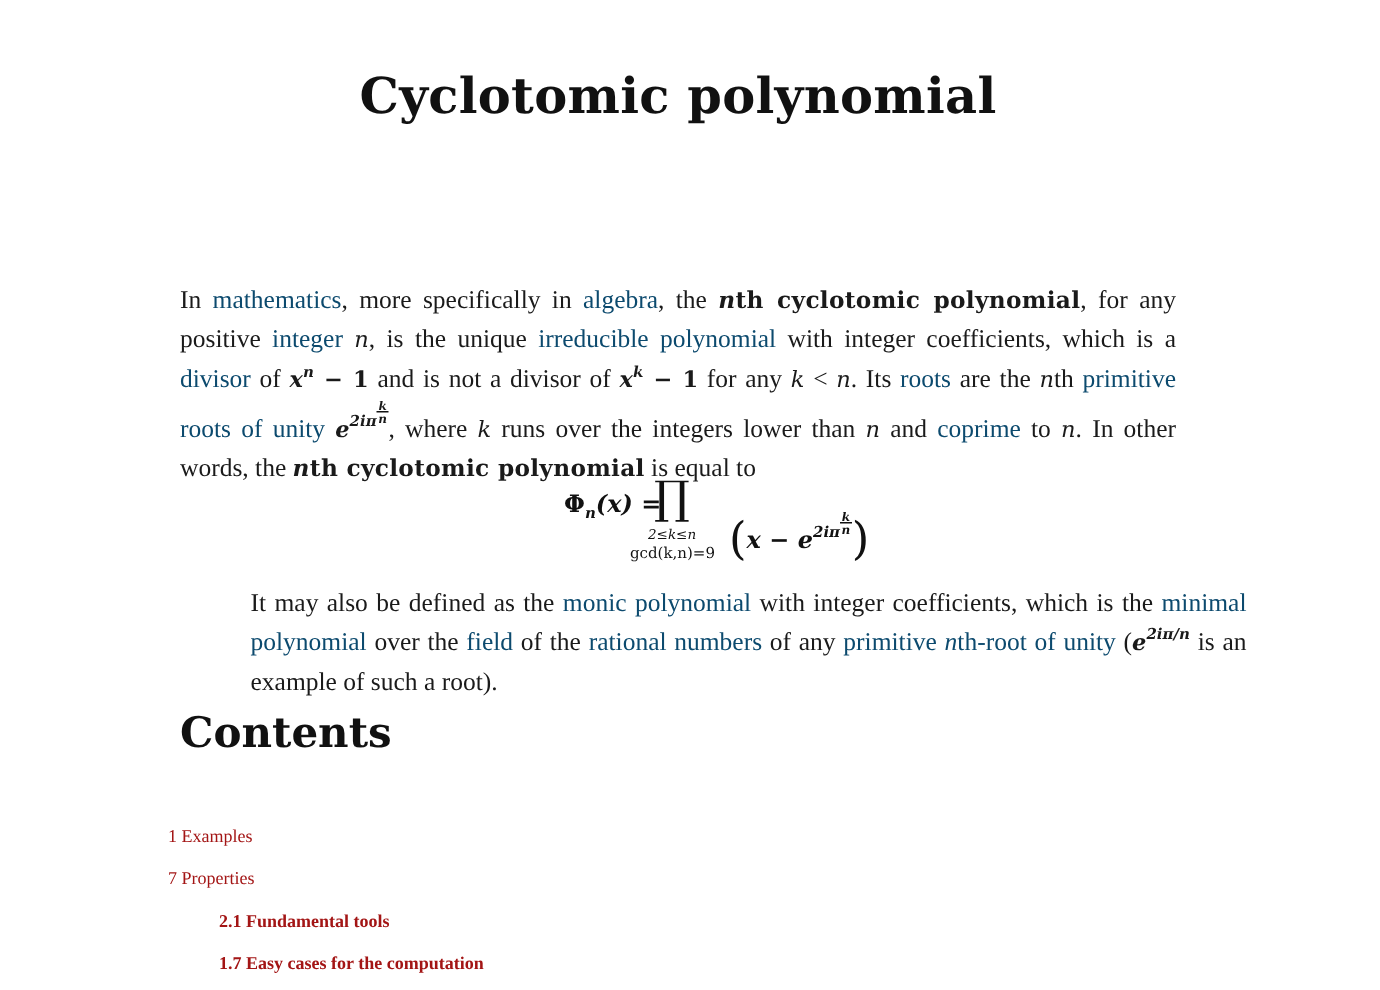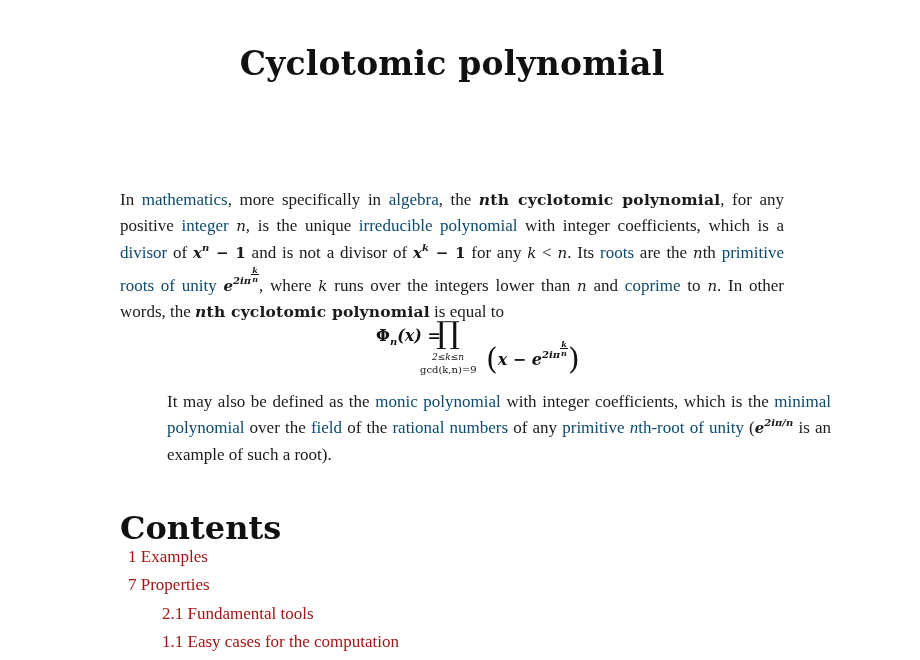--- a/index.html
+++ b/index.html
@@ -38,26 +38,26 @@
       font-family: "DejaVu Serif", serif; color: #111;
     }
     .eq-lhs { position: absolute; left: 12px; top: 8px; font-size: 16px; font-weight: bold; margin-left: 24px; }
     .eq-lhs i { font-style: italic; }
     .eq-prod { position: absolute; left: 96px; top: 0px; font-size: 30px; line-height: 30px; }
     .eq-sub1 { position: absolute; left: 92px; top: 34px; font-size: 9px; font-style: italic; }
     .eq-sub2 { position: absolute; left: 80px; top: 46px; font-size: 10px; }
     .eq-rhs { position: absolute; left: 146px; top: 0px; font-size: 16px; font-weight: bold; margin-top: 22px; }
     .paren { font-size: 30px; font-weight: normal; vertical-align: -4px; }
     .contents-heading {
-      position: absolute; left: 120px; top: 509px;
-      font-family: "DejaVu Serif", serif; font-weight: bold; font-size: 32px; color: #111;
+      position: absolute; left: 120px; top: 472px;
+      font-family: "DejaVu Serif", serif; font-weight: bold; font-size: 28px; color: #111;
     }
-    .toc { position: absolute; left: 128px; top: 546px; font-family: "Liberation Serif", serif; font-size: 17px; }
+    .toc { position: absolute; left: 112px; top: 546px; font-family: "Liberation Serif", serif; font-size: 12px; }
     .toc-item { height: 28.3px; line-height: 22px; }
-    .toc-item.lvl2 { padding-left: 34px; }
+    .toc-item.lvl2 { padding-left: 34px; font-weight: bold; }
     .toc-item a { color: #a31515; text-decoration: none; }
   </style>
 </head>
 <body>
 
 <div class="page">
   <h1 class="title" style="margin:0">Cyclotomic polynomial</h1>
 
   <div class="para p1"><span>In </span><a class="link">mathematics</a><span>, more specifically in </span><a class="link">algebra</a><span>, the </span><span class="bold"><i>n</i><span>th cyclotomic polynomial</span></span><span>, for any positive </span><a class="link">integer</a><span> </span><span class="m">n</span><span>, is the unique </span><a class="link">irreducible polynomial</a><span> with integer coefficients, which is a </span><a class="link">divisor</a><span> of </span><span class="mb"><i>x</i><sup class="exp">n</sup><span> − 1</span></span><span> and is not a divisor of </span><span class="mb"><i>x</i><sup class="exp">k</sup><span> − 1</span></span><span> for any </span><span class="m">k</span><span> &lt; </span><span class="m">n</span><span>. Its </span><a class="link">roots</a><span> are the </span><span class="m">n</span><span>th </span><a class="link">primitive roots of unity</a><span> </span><span class="mb"><i>e</i><sup class="exp">2iπ</sup><span class="frac"><span class="num">k</span><span class="den">n</span></span></span><span>, where </span><span class="m">k</span><span> runs over the integers lower than </span><span class="m">n</span><span> and </span><a class="link">coprime</a><span> to </span><span class="m">n</span><span>. In other words, the </span><span class="bold"><i>n</i><span>th cyclotomic polynomial</span></span><span> is equal to</span></div>
 
@@ -70,15 +70,15 @@
   </div>
 
   <div class="para p2"><span>It may also be defined as the </span><a class="link">monic polynomial</a><span> with integer coefficients, which is the </span><a class="link">minimal polynomial</a><span> over the </span><a class="link">field</a><span> of the </span><a class="link">rational numbers</a><span> of any </span><a class="link"><span>primitive </span><i>n</i><span>th-root of unity</span></a><span> (</span><span class="mb"><i>e</i><sup class="exp">2iπ/n</sup></span><span> is an example of such a root).</span></div>
 
   <h2 class="contents-heading" style="margin:0">Contents</h2>
 
   <div class="toc">
     <div class="toc-item"><a>1 Examples</a></div>
     <div class="toc-item"><a>7 Properties</a></div>
     <div class="toc-item lvl2"><a>2.1 Fundamental tools</a></div>
-    <div class="toc-item lvl2"><a>1.1 Easy cases for the computation</a></div>
+    <div class="toc-item lvl2"><a>1.7 Easy cases for the computation</a></div>
   </div>
 </div>
 
 </body></html>

